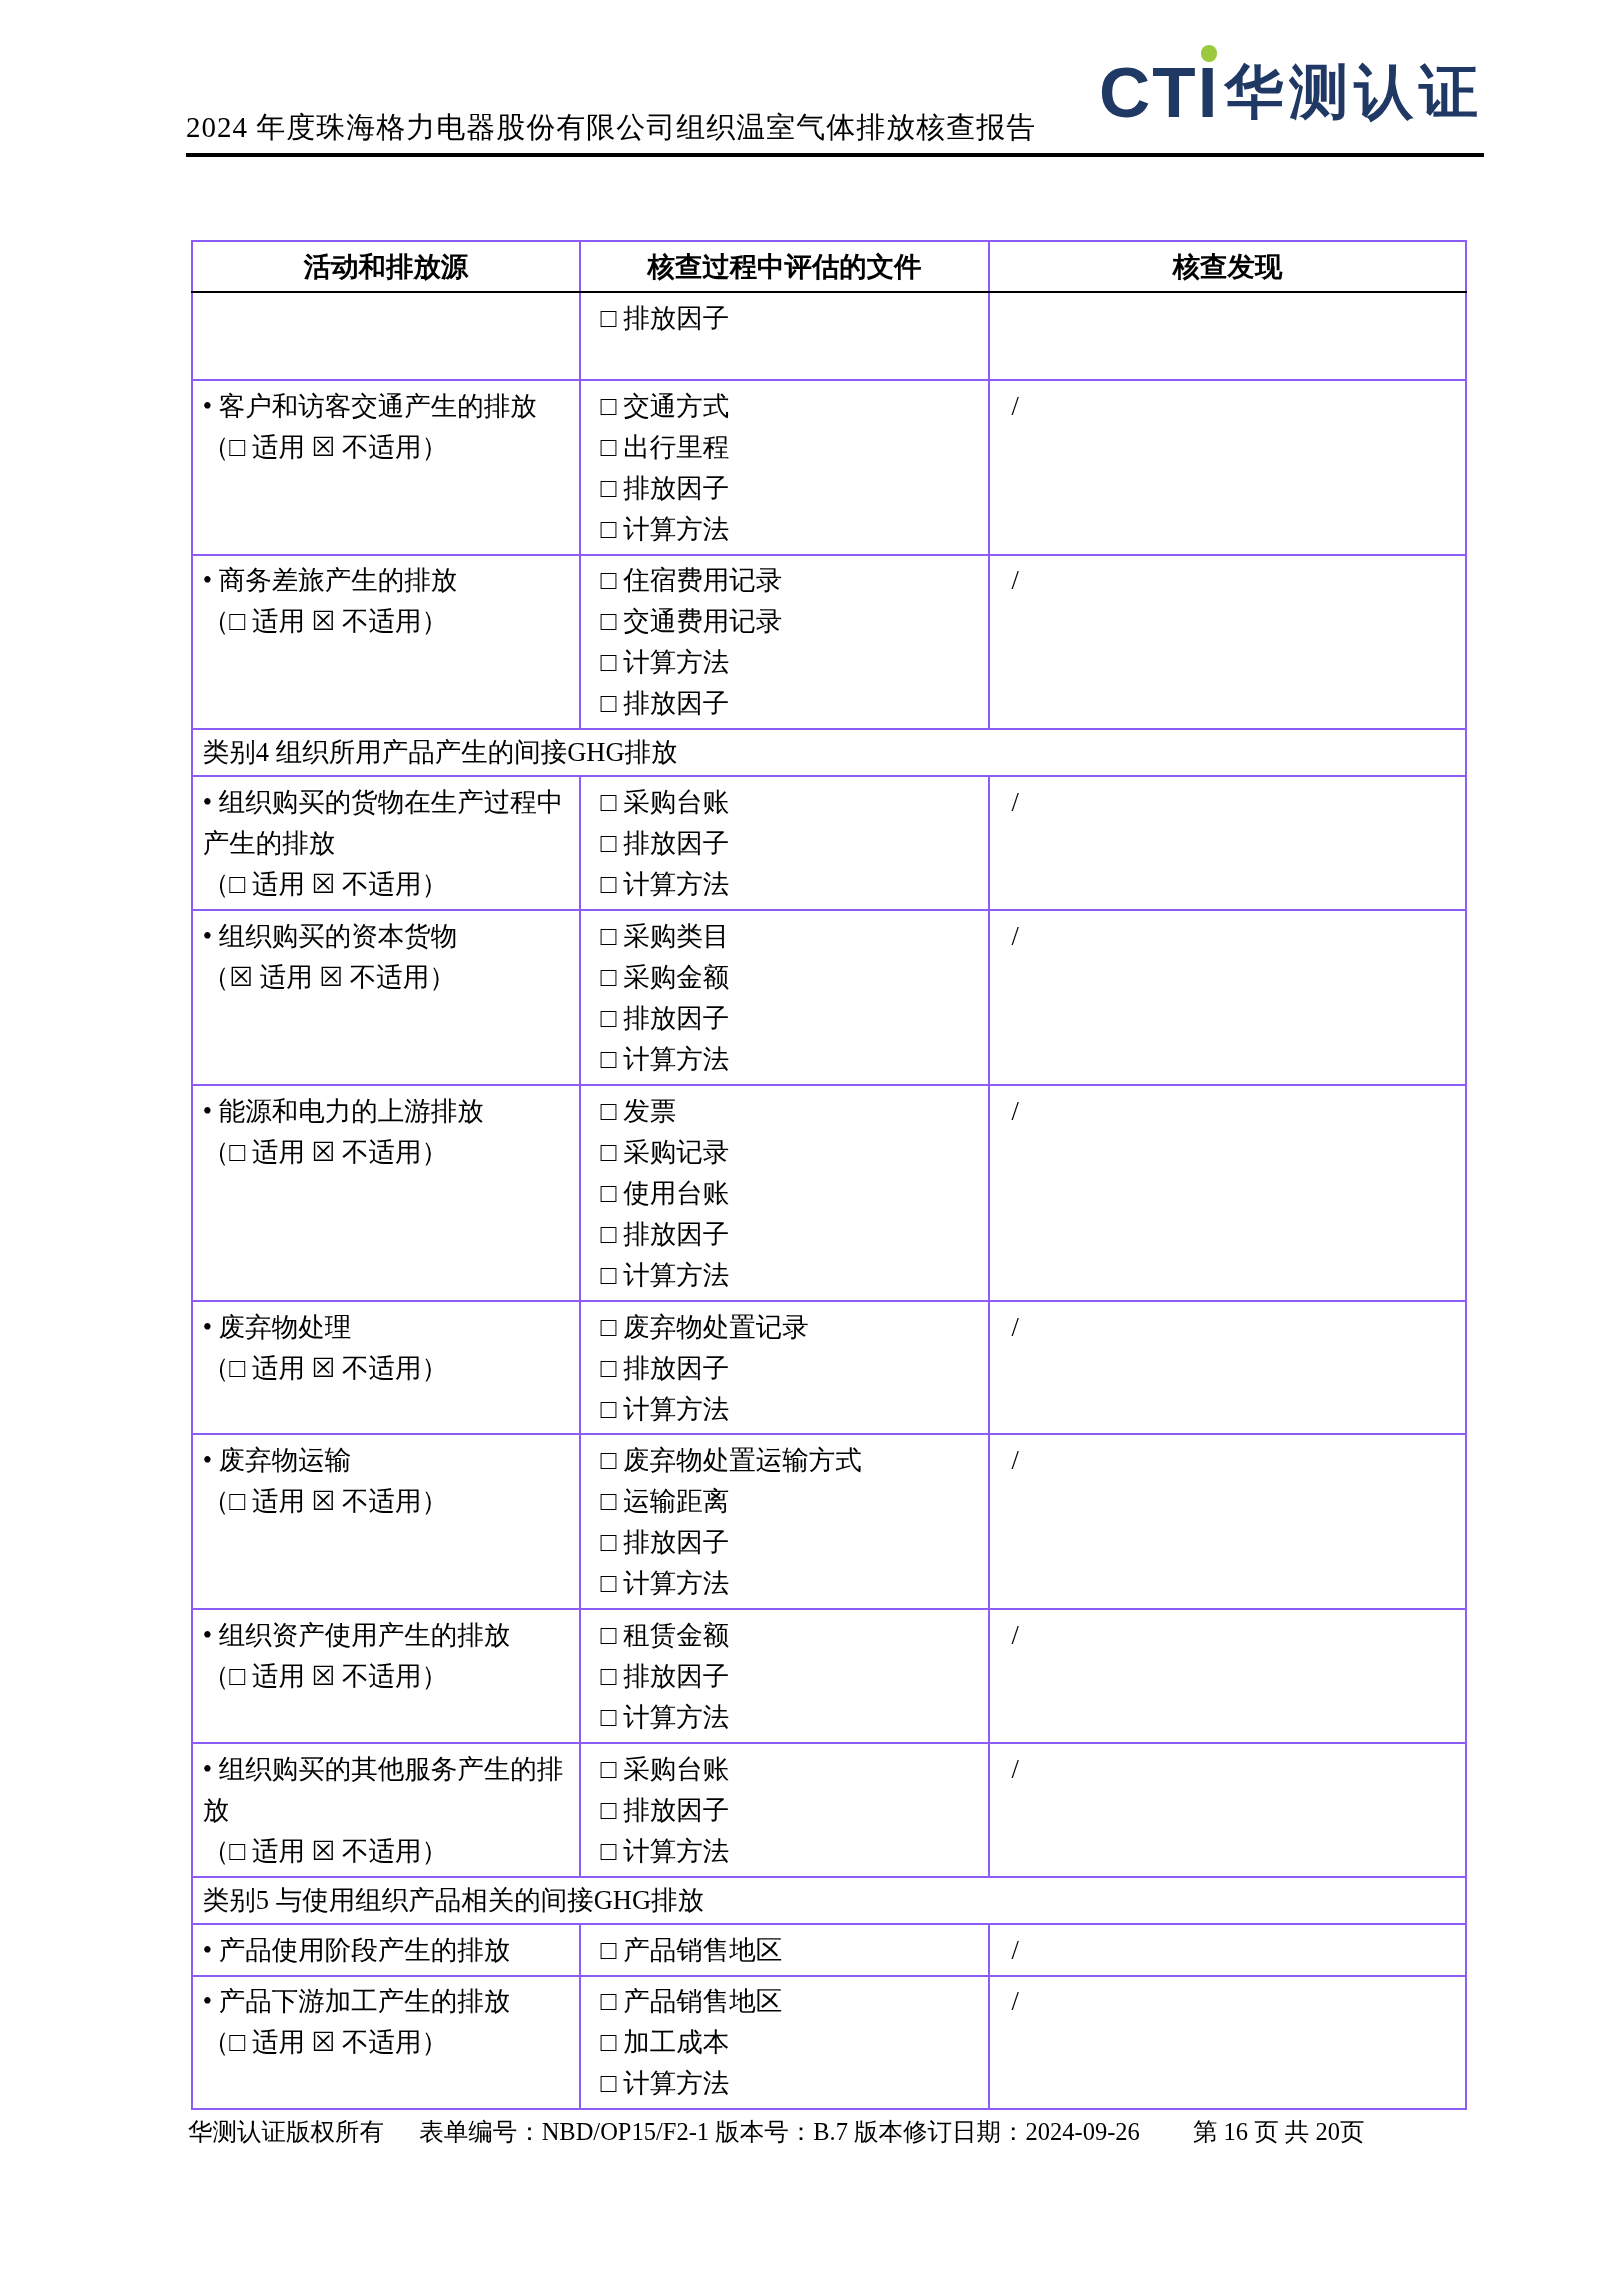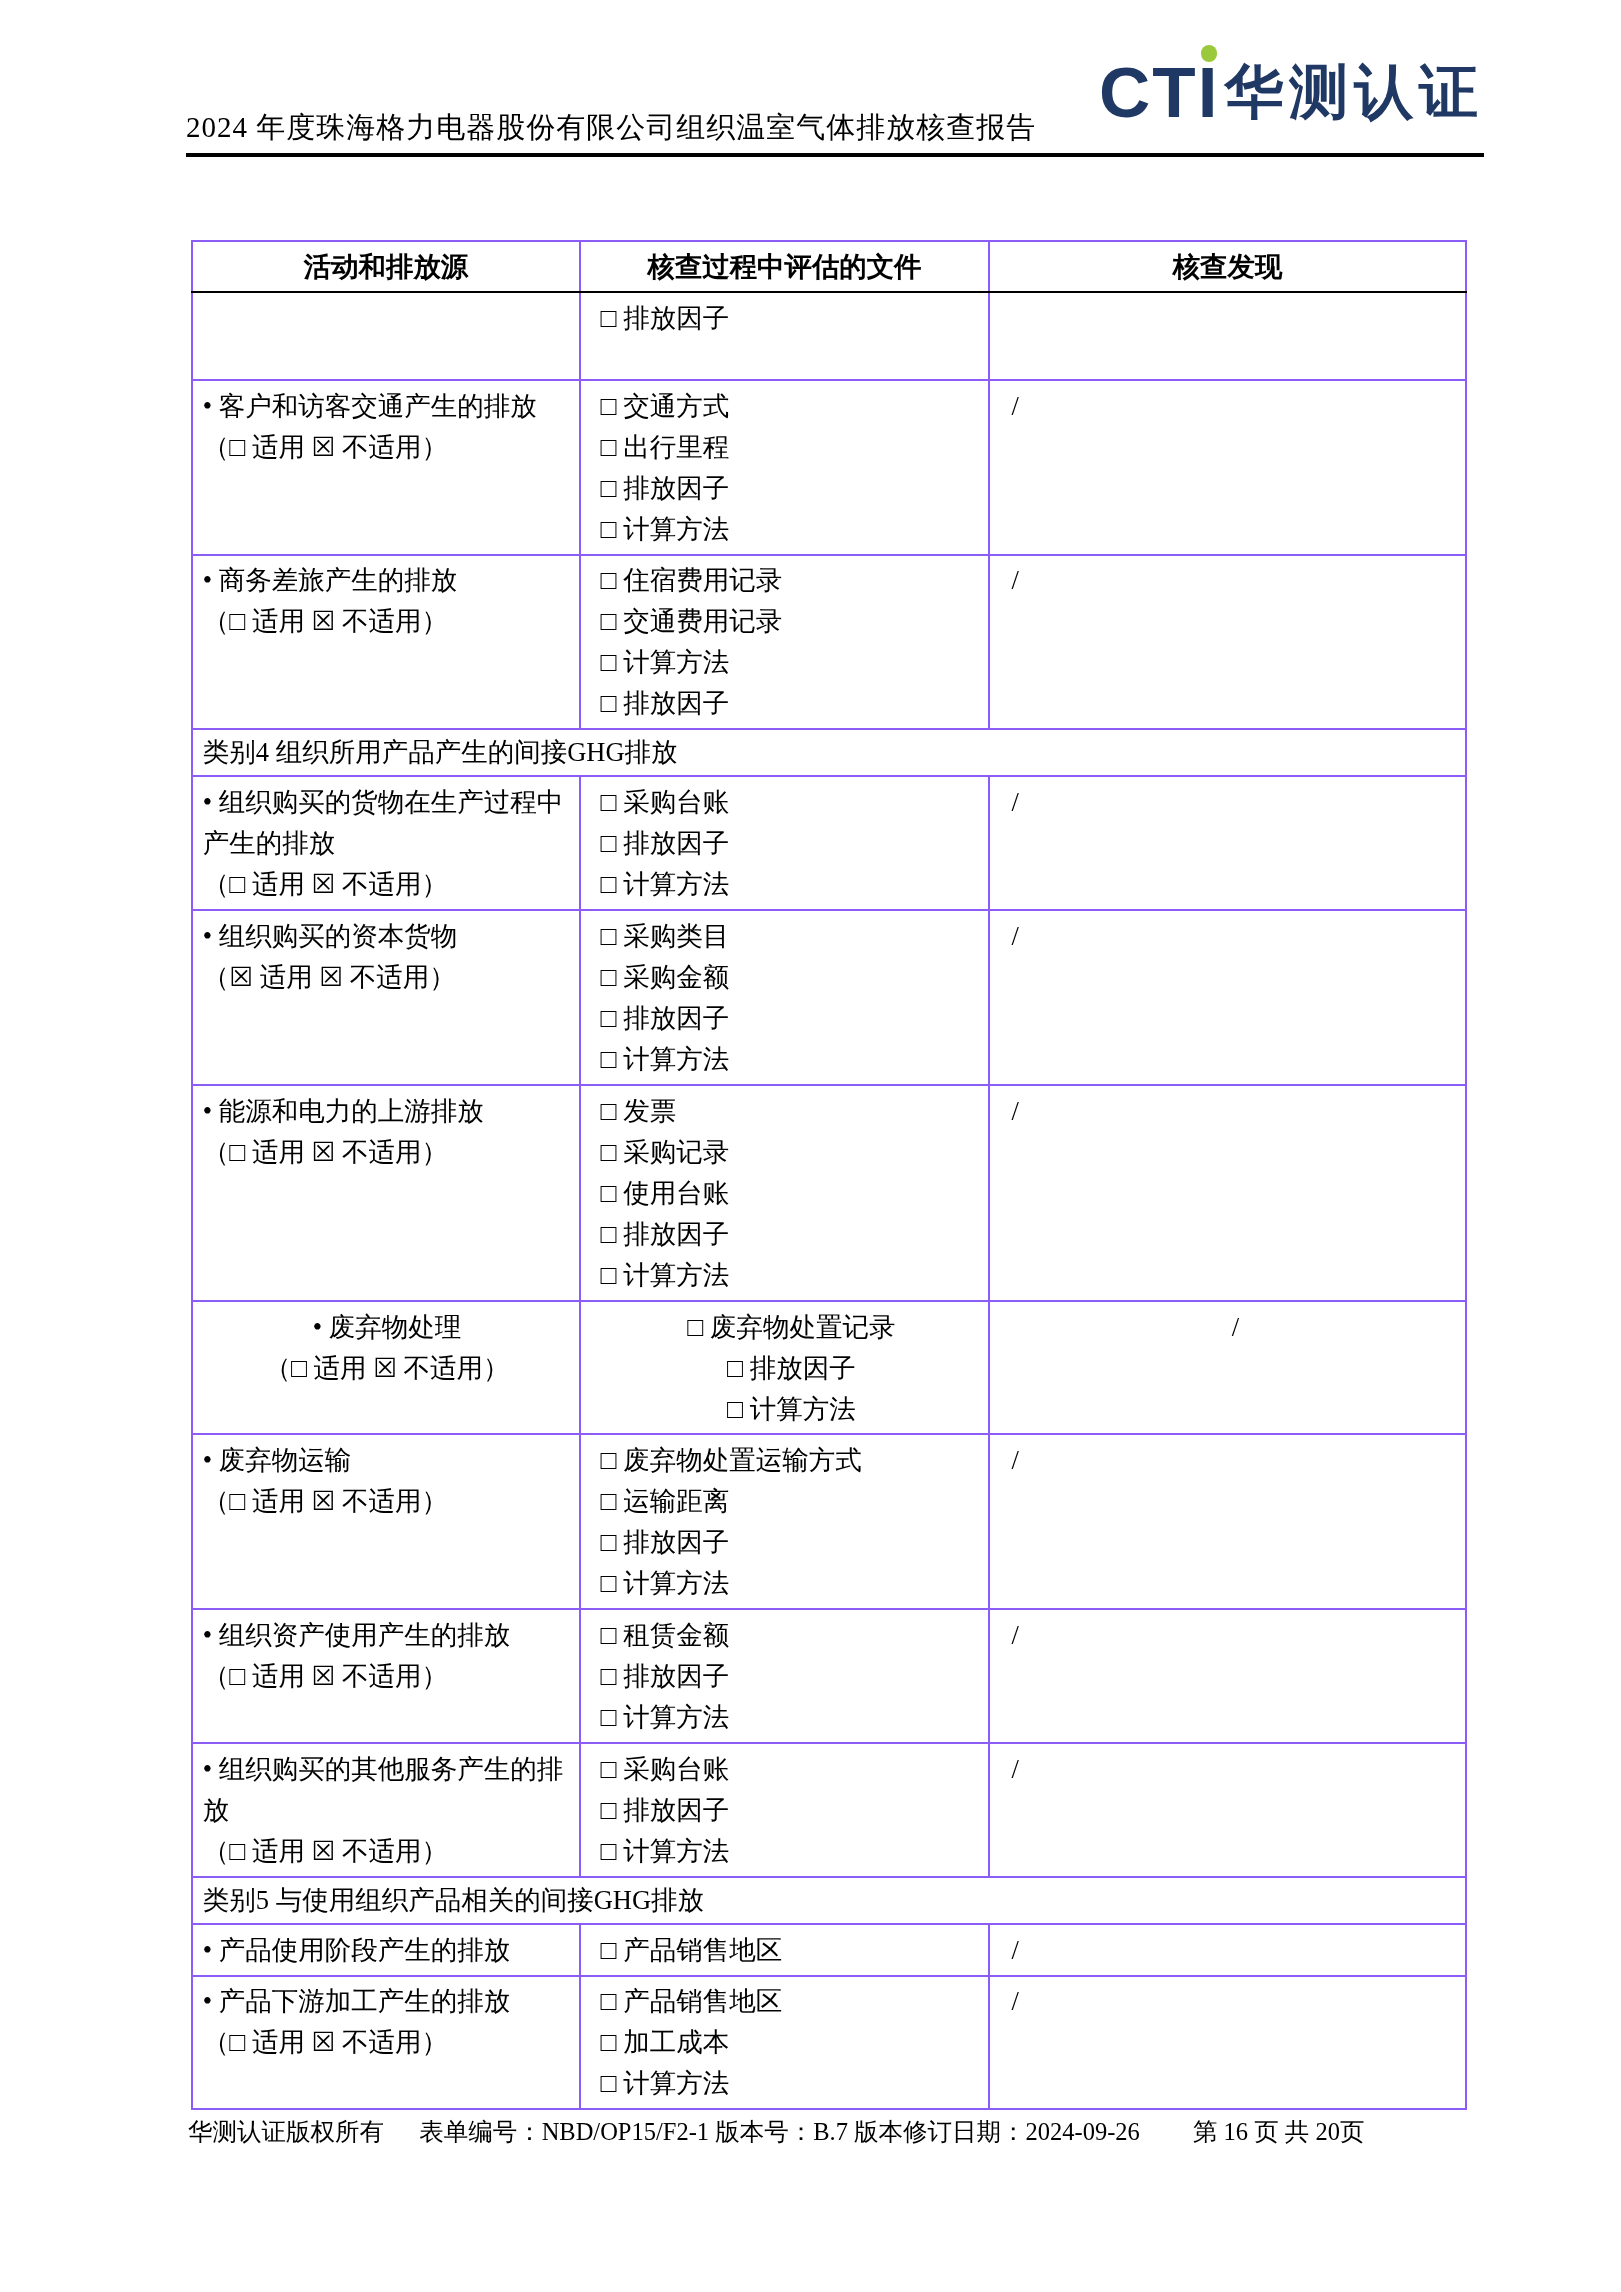--- a/index.html
+++ b/index.html
@@ -140,21 +140,21 @@
         </td>
         <td class="c2">
           <div>□ 发票</div>
           <div>□ 采购记录</div>
           <div>□ 使用台账</div>
           <div>□ 排放因子</div>
           <div>□ 计算方法</div>
         </td>
         <td class="c3">/</td>
       </tr>
-      <tr style="height: 128px; text-align: center;">
+      <tr style="height: 128px;">
         <td class="c1">
           <div>• 废弃物处理</div>
           <div>（□ 适用 ☒ 不适用）</div>
         </td>
         <td class="c2">
           <div>□ 废弃物处置记录</div>
           <div>□ 排放因子</div>
           <div>□ 计算方法</div>
         </td>
         <td class="c3">/</td>

